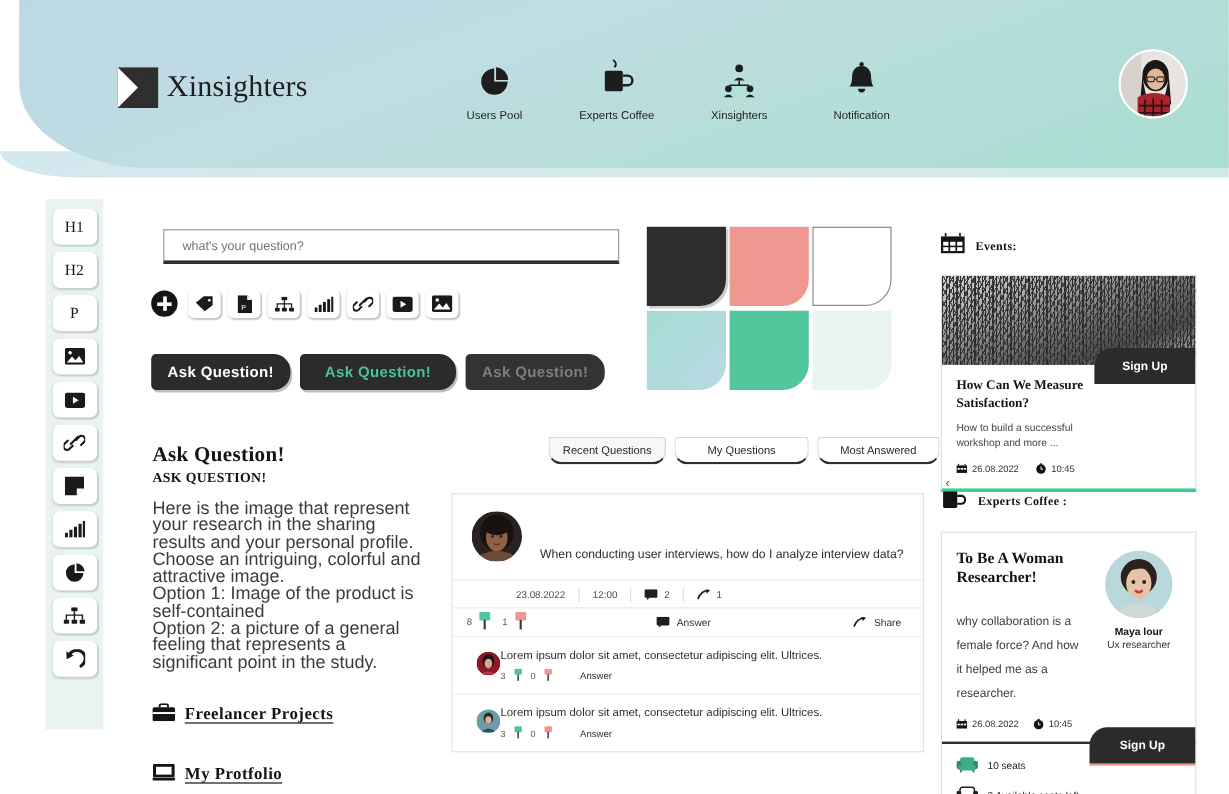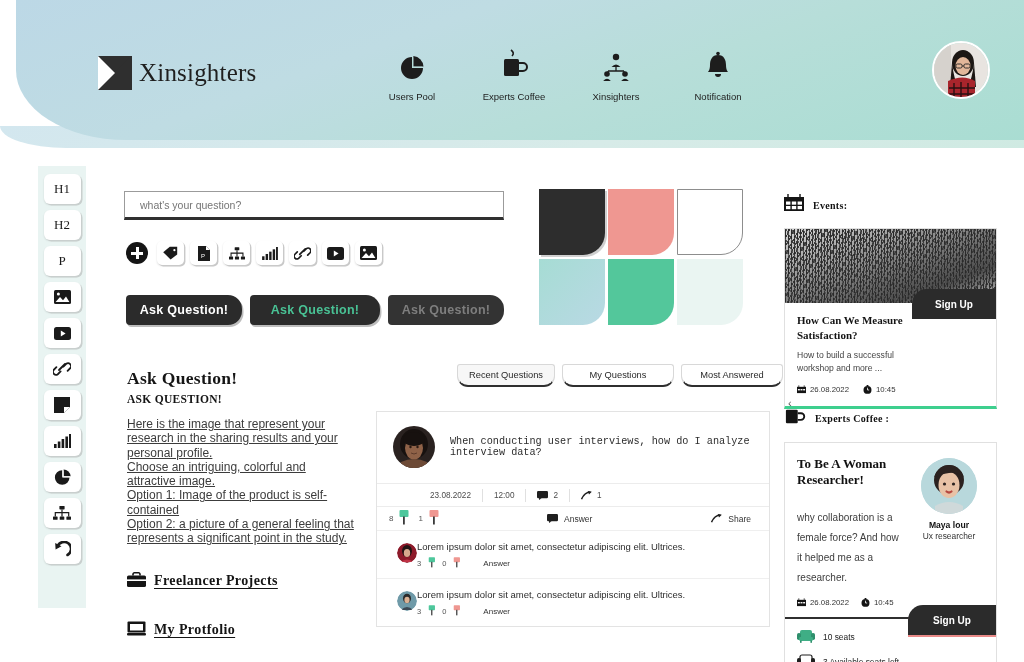--- a/index.html
+++ b/index.html
@@ -43,21 +43,21 @@
   }
   .rail-btn {
     width:37px; height:30px; margin:0 auto 6px; background:#fff;
     border-radius:6px; box-shadow:1.5px 1.5px 0 #c9cfce, 0 1px 2px rgba(0,0,0,.12);
     display:flex; align-items:center; justify-content:center; cursor:pointer;
   }
   .rail-btn:first-child { margin-top:8px; }
   .rail-txt { font-family:"Liberation Serif", serif; font-size:13px; color:#1a1a1a; }
 
   
-  .qbox { position:absolute; left:124px; top:191px; width:380px; }
+  .qbox { position:absolute; left:136px; top:191px; width:380px; }
   .qinput {
     width:380px; height:29px; background:#fff; border:1px solid #9b9b9b;
     border-bottom:3px solid #303030; font-size:10.5px; color:#6d6d6d;
     padding:0 0 0 15px; font-family:"Liberation Sans", sans-serif; outline:none;
   }
   .tools { position:absolute; left:126px; top:241px; display:flex; align-items:center; gap:6px; }
   .plus { width:22px; height:22px; border-radius:50%; background:#151515; position:relative; cursor:pointer; margin-right:3px;}
   .plus:before, .plus:after { content:""; position:absolute; background:#fff; }
   .plus:before { left:5px; top:10px; width:12px; height:2.5px; }
   .plus:after { top:5px; left:10px; height:12px; width:2.5px; }
@@ -81,21 +81,21 @@
 
   
   .swatches { position:absolute; left:539px; top:189px; display:grid;
     grid-template-columns:66px 66px 66px; grid-template-rows:66px 66px; gap:4px 3px; }
   .sw { border-radius:0 0 22px 0; }
 
   
   .article { position:absolute; left:127px; top:368px; width:228px; }
   .art-h1 { font-family:"Liberation Serif", serif; font-size:17.5px; font-weight:bold; color:#151515; letter-spacing:.3px;}
   .art-h2 { font-family:"Liberation Serif", serif; font-size:11.5px; font-weight:bold; color:#151515; margin-top:4px; letter-spacing:.3px;}
-  .art-p { font-size:12px; line-height:14.3px; color:#3c3c3c; margin-top:12px;text-decoration:underline; }
+  .art-p { font-size:15px; line-height:14.3px; color:#3c3c3c; margin-top:12px; }
   .link-row { display:flex; align-items:center; gap:8px; margin-top:26px; cursor:pointer; }
   .link-row .lnk {
     font-family:"Liberation Serif", serif; font-size:14px; font-weight:bold; color:#141414;
     text-decoration:underline; text-underline-offset:3px; letter-spacing:.4px;
   }
 
   
   .tabs { position:absolute; left:457px; top:364px; display:flex; gap:7px; }
   .tab {
     height:23px; font-size:9.3px; color:#2a2a2a; background:#f7f7f7;
@@ -103,21 +103,21 @@
     border-radius:3px 3px 11px 11px; display:flex; align-items:center; justify-content:center;
     cursor:pointer; font-family:"Liberation Sans", sans-serif;
   }
   .tab.t1 { width:98px; }
   .tab.t2 { width:112px; background:#fff; }
   .tab.t3 { width:102px; background:#fff; }
 
   
   .qcard { position:absolute; left:376px; top:411px; width:394px; background:#fff;
            border:1px solid #e3e3e3; }
-  .qhead { display:flex; align-items:center; gap:15px; padding:14px 16px 15px 16px;font-family:Liberation Mono, monospace; }
+  .qhead { display:flex; align-items:flex-end; gap:15px; padding:14px 16px 15px 16px; }
   .q-avatar { width:42px; height:42px; border-radius:50%; overflow:hidden; flex:none; }
   .q-text { font-size:10.2px; color:#2d2d2d; }
   .qmeta { display:flex; align-items:center; gap:0; border-top:1px solid #ececec;
            height:23px; padding-left:42px; font-size:8.2px; color:#4c4c4c; }
   .qmeta span.cell { padding:0 11px; border-right:1px solid #e0e0e0; display:flex; align-items:center; gap:5px; height:13px;}
   .qmeta span.cell:last-child { border-right:none; }
   .qactions { display:flex; align-items:center; border-top:1px solid #ececec; height:24px;
               font-size:8.5px; color:#333; }
   .votes { display:flex; align-items:center; gap:4px; padding-left:12px; width:170px; }
   .vnum { font-size:8px; color:#555; }

